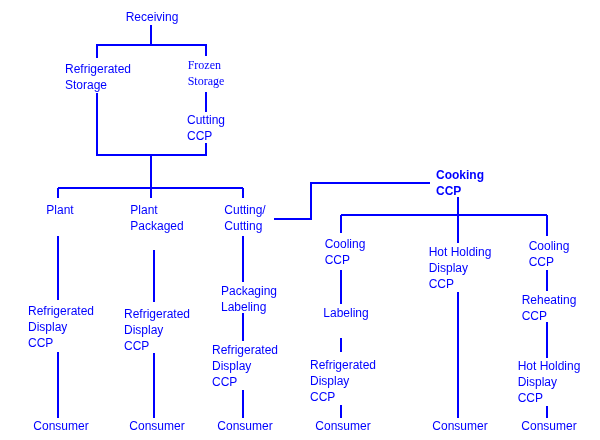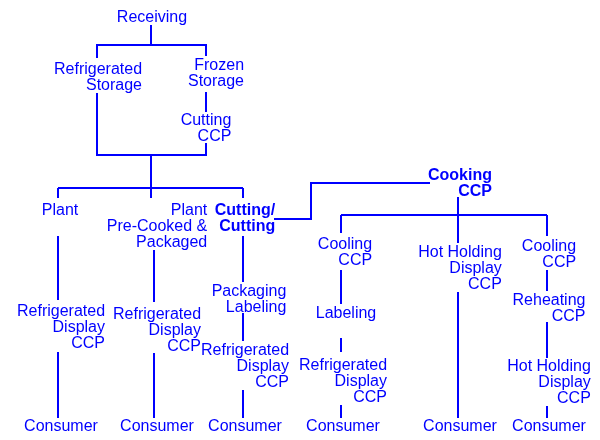--- a/index.html
+++ b/index.html
@@ -1,24 +1,24 @@
 <!DOCTYPE html>
 <html><head>
 <meta charset="utf-8">
 <style>
   html, body { margin: 0; padding: 0; background: #ffffff; }
   body { width: 600px; height: 440px; position: relative; overflow: hidden; }
   #diagram { position: absolute; left: 0; top: 0; width: 600px; height: 440px; }
   .lbl {
     position: absolute;
     font-family: "Liberation Sans", sans-serif;
-    font-size: 16px;
+    font-size: 12px;
     line-height: 16px;
     color: #0000ff;
-    text-align: right;
+    text-align: left;
     white-space: nowrap;
     transform: translateX(-50%);
   }
   .lbl span { display: block; }
 </style>
 </head>
 <body>
 
 <svg id="diagram" viewBox="0 0 600 440" xmlns="http://www.w3.org/2000/svg">
   <g stroke="#0000ff" stroke-width="2" fill="none">
@@ -68,38 +68,37 @@
 </svg>
 
 <div class="lbl" style="left:152px; top:9px;">
     <span>Receiving</span>
   </div>
 
 <div class="lbl" style="left:98px; top:61px;">
     <span>Refrigerated</span>
     <span>Storage</span>
   </div>
-<div class="lbl" style="left:216px; top:57px;">
+<div class="lbl" style="left:206px; top:57px;font-family:Liberation Serif, serif;">
     <span>Frozen</span>
     <span>Storage</span>
   </div>
 <div class="lbl" style="left:206px; top:112px;">
     <span>Cutting</span>
     <span>CCP</span>
   </div>
 
 <div class="lbl" style="left:60px; top:202px;">
     <span>Plant</span>
   </div>
 <div class="lbl" style="left:157px; top:202px;">
     <span>Plant</span>
-    <span>Pre-Cooked &amp;</span>
     <span>Packaged</span>
   </div>
-<div class="lbl" style="left:245px; top:202px;font-weight:bold;">
+<div class="lbl" style="left:245px; top:202px;">
     <span>Cutting/</span>
     <span>Cutting</span>
   </div>
 
 <div class="lbl" style="left:460px; top:167px;font-weight:bold;">
     <span>Cooking</span>
     <span>CCP</span>
   </div>
 
 <div class="lbl" style="left:345px; top:236px;">

